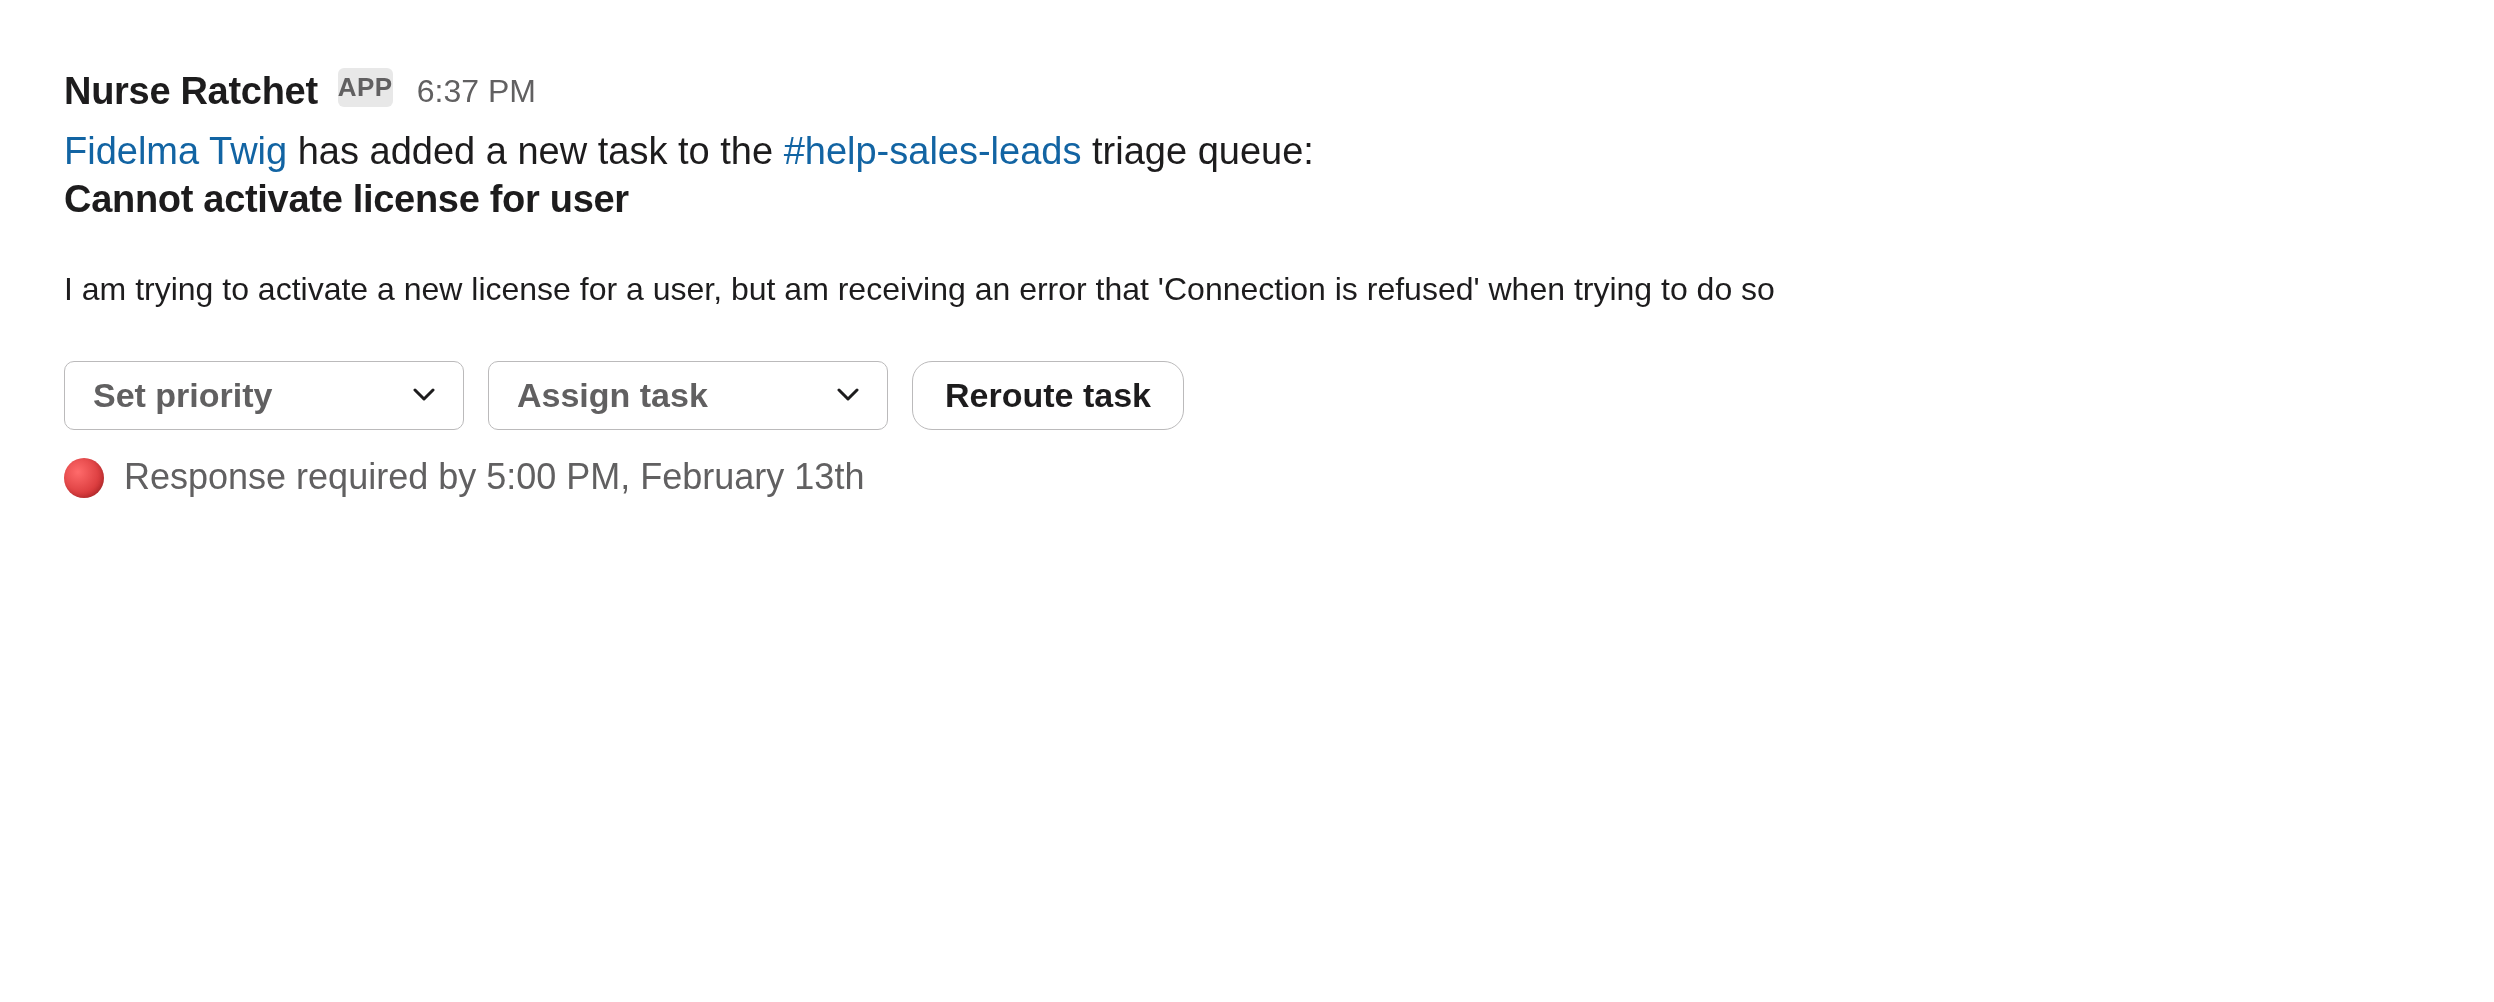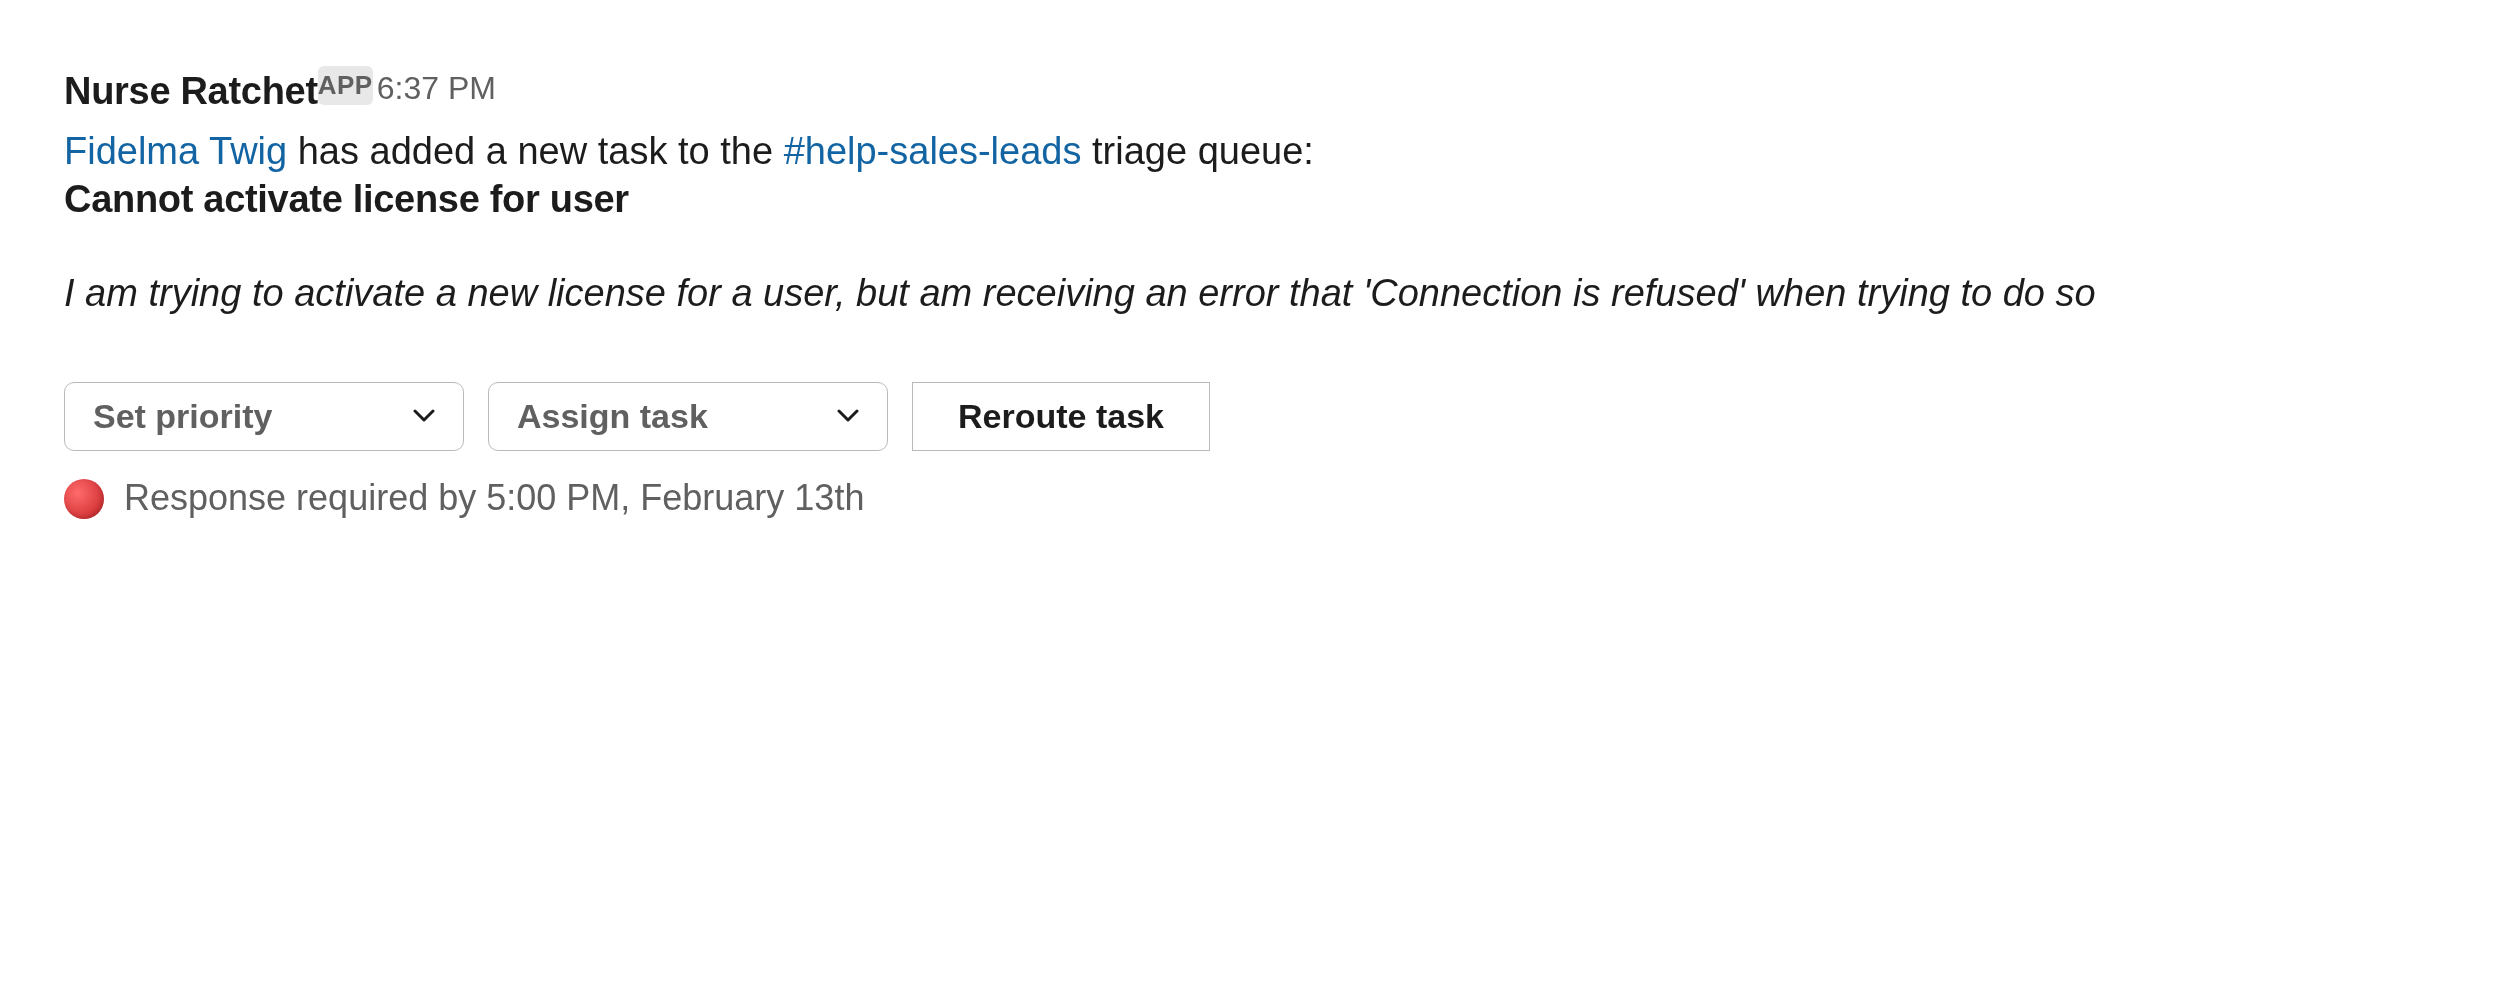--- a/index.html
+++ b/index.html
@@ -13,22 +13,22 @@
       width: 2494px;
       height: 1002px;
       padding: 70px 64px;
       color: #1d1c1d;
     }
     .message-container {
       width: 100%;
     }
     .header-row {
       display: flex;
-      align-items: flex-start;
-      gap: 0;
+      align-items: center;
+      gap: 20px;
       margin-bottom: 12px;
     }
     .sender-name {
       font-weight: 900;
       font-size: 38px;
       color: #1d1c1d;
       letter-spacing: -0.3px;
     }
     .app-badge {
       background: #e8e8e8;
@@ -57,25 +57,24 @@
       cursor: pointer;
     }
     .task-title {
       font-size: 38px;
       font-weight: 800;
       color: #1d1c1d;
       margin-bottom: 44px;
       letter-spacing: -0.3px;
     }
     .task-description {
-      font-size: 38px;
-      font-style: italic;
+      font-size: 32px;
       color: #1d1c1d;
       line-height: 1.5;
-      margin-bottom: 60px;
+      margin-bottom: 48px;
       max-width: 2300px;
     }
     .action-row {
       display: flex;
       gap: 24px;
       margin-bottom: 26px;
     }
     .select-button {
       display: flex;
       align-items: center;
@@ -91,23 +90,23 @@
       font-family: inherit;
       font-weight: 600;
     }
     .select-button .chevron {
       font-size: 20px;
       color: #1d1c1d;
       margin-left: 20px;
     }
     .action-button {
       border: 1.5px solid #bbbabb;
-      border-radius: 0;
+      border-radius: 20px;
       background: #ffffff;
-      padding: 14px 45px;
+      padding: 14px 32px;
       font-size: 34px;
       font-weight: 800;
       color: #1d1c1d;
       cursor: pointer;
       font-family: inherit;
     }
     .status-row {
       display: flex;
       align-items: flex-end;
       gap: 20px;

